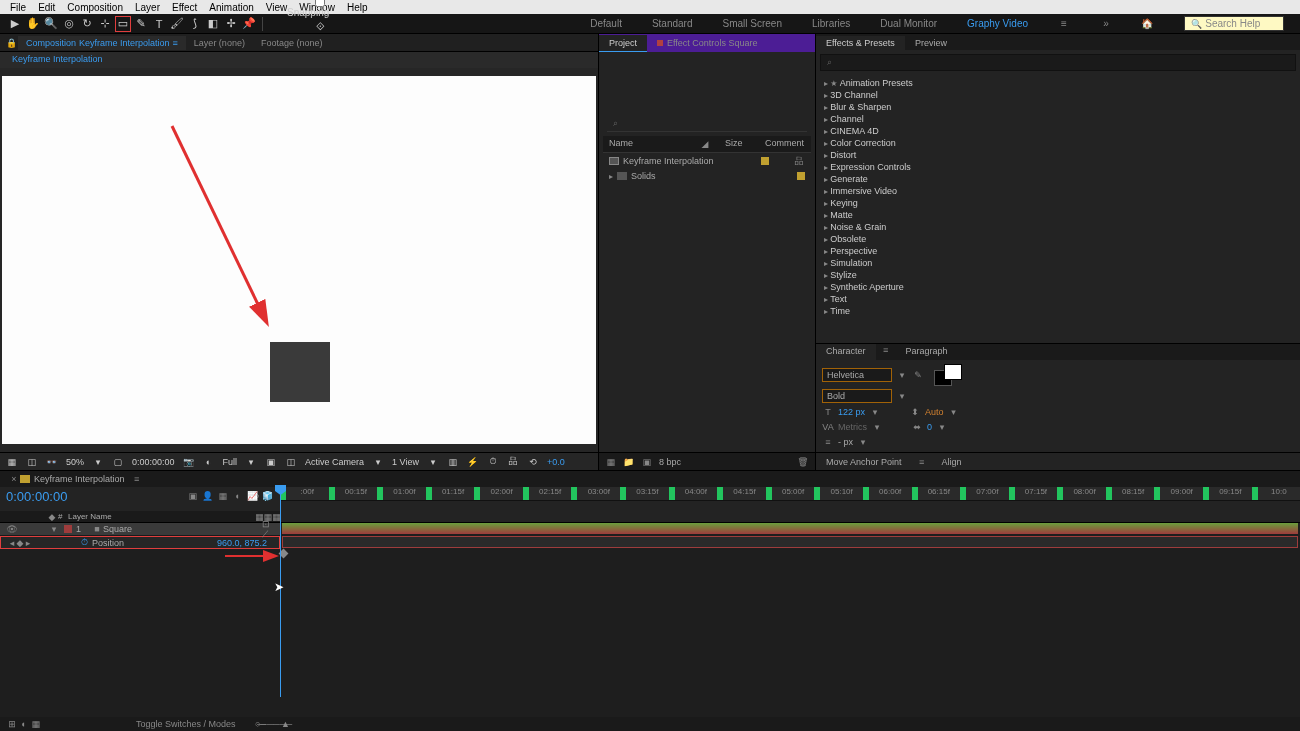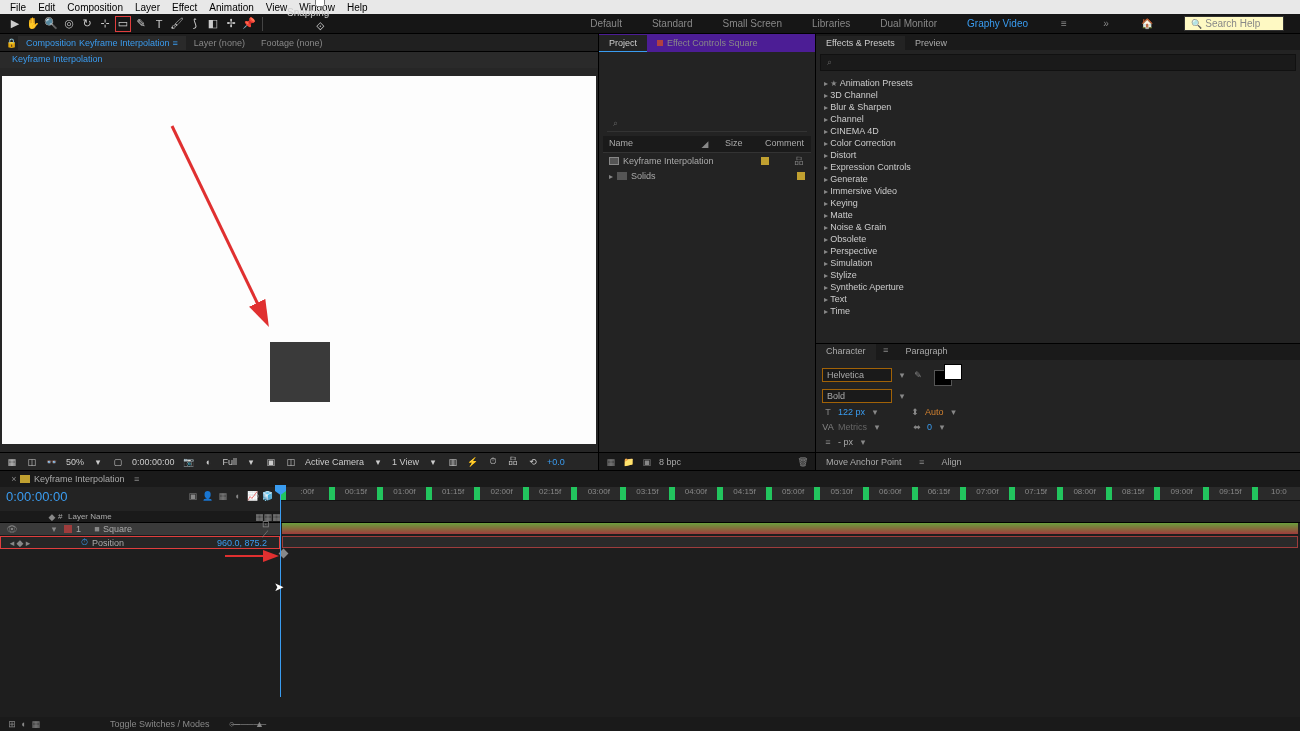--- a/index.html
+++ b/index.html
@@ -102,21 +102,21 @@
 .layer-row.prop .kf-stopwatch { color: #3a9cf0; margin-right: 4px; }
 .layer-row.prop .propname { flex: 1; }
 .layer-row.prop .propval { color: #3a9cf0; margin-right: 6px; }
 .layer-right { flex: 1; position: relative; }
 .layer-bar { position: absolute; top: 12px; left: 2px; right: 2px; height: 11px; background: #9e3c3c; }
 .layer-bar.top { top: 0; background: linear-gradient(#6a9e3c, #9e3c3c); }
 .kf-diamond { position: absolute; left: 0px; top: 27px; width: 7px; height: 7px; background: #888; transform: rotate(45deg); }
 .arrow-to-kf { position: absolute; left: -55px; top: 27px; }
 
 .tl-footer { margin-top: auto; height: 14px; background: #1a1a1a; display: flex; align-items: center; padding: 0 6px; font-size: 9px; }
-.tl-footer .switches { margin-left: 68px; color: #888; }
+.tl-footer .switches { margin-left: 94px; color: #888; }
 
 .cursor-arrow { position: absolute; left: 274px; top: 580px; color: #fff; font-size: 12px; z-index: 100; pointer-events: none; }
 
 .mini-icon { width: 12px; height: 12px; display: inline-flex; align-items: center; justify-content: center; color: #888; font-size: 9px; }
 </style>
 </head>
 <body>
 
 <div class="menubar">
   <span>File</span>

